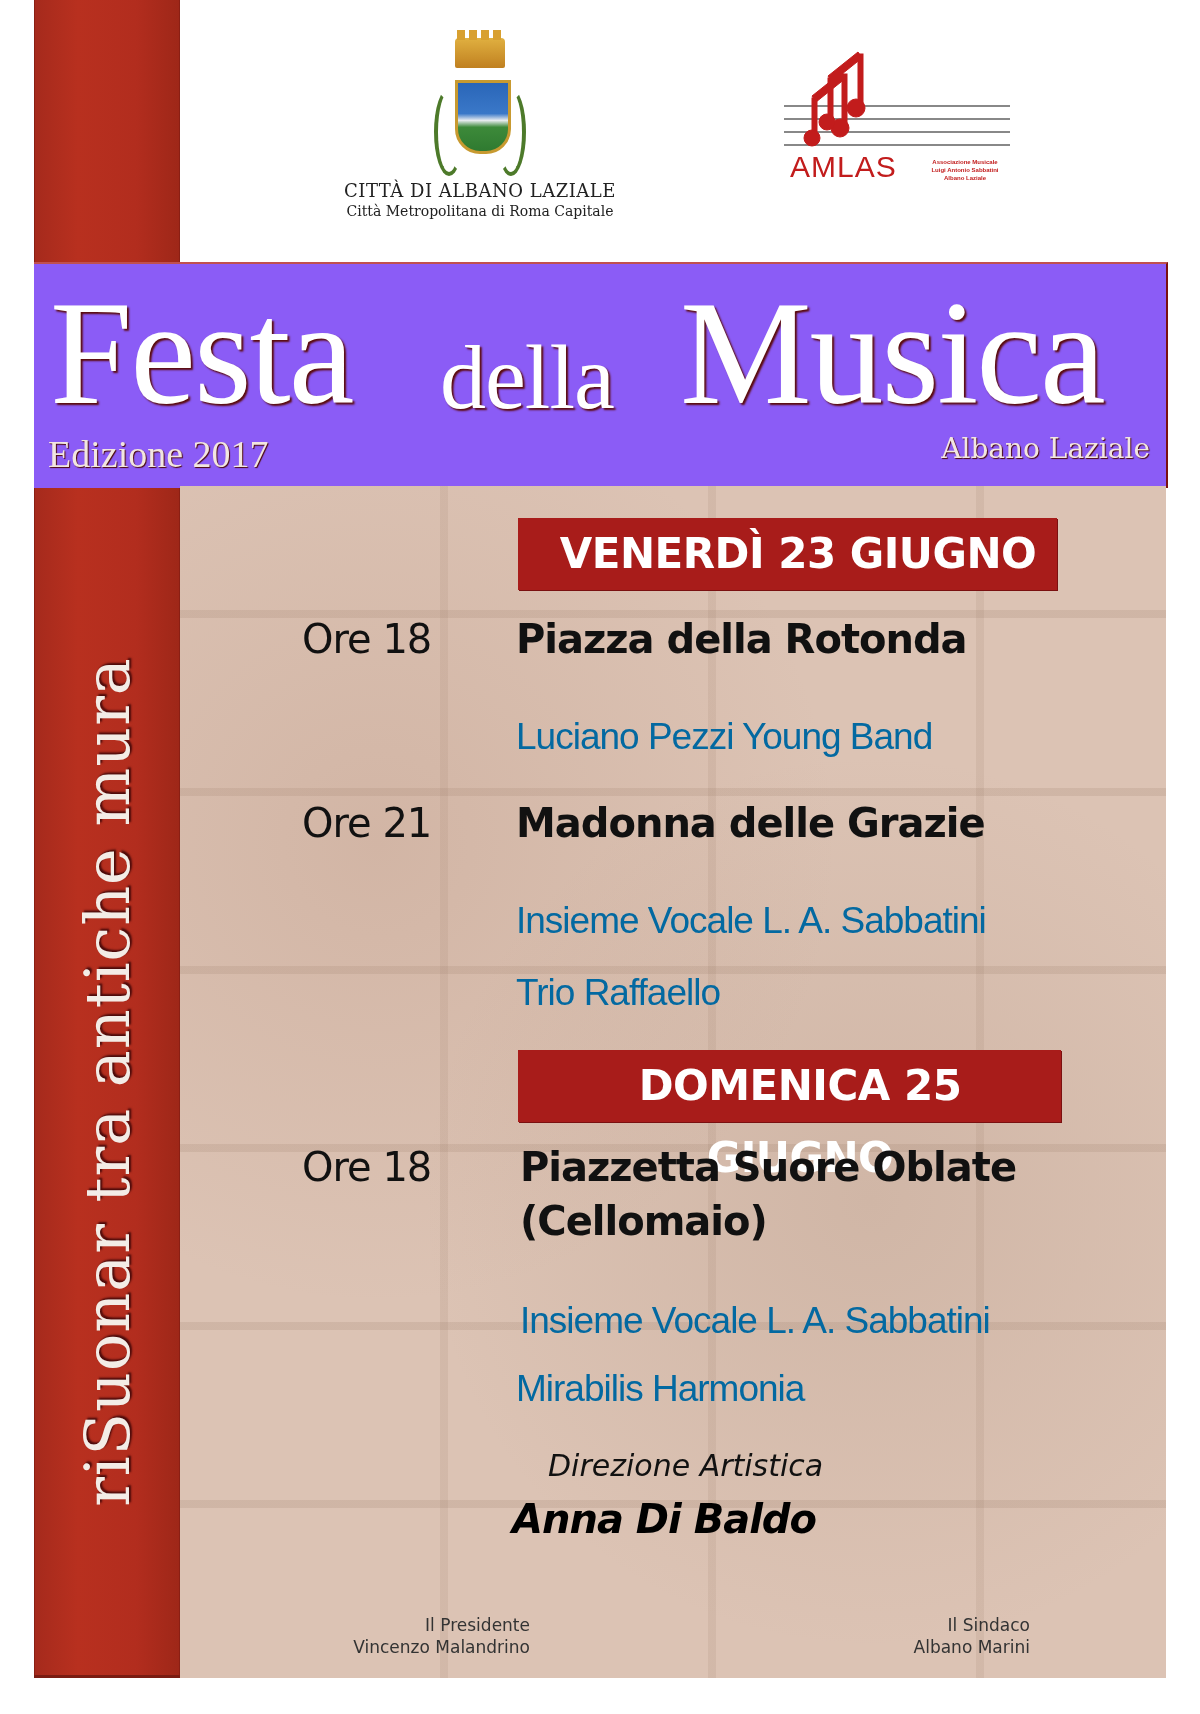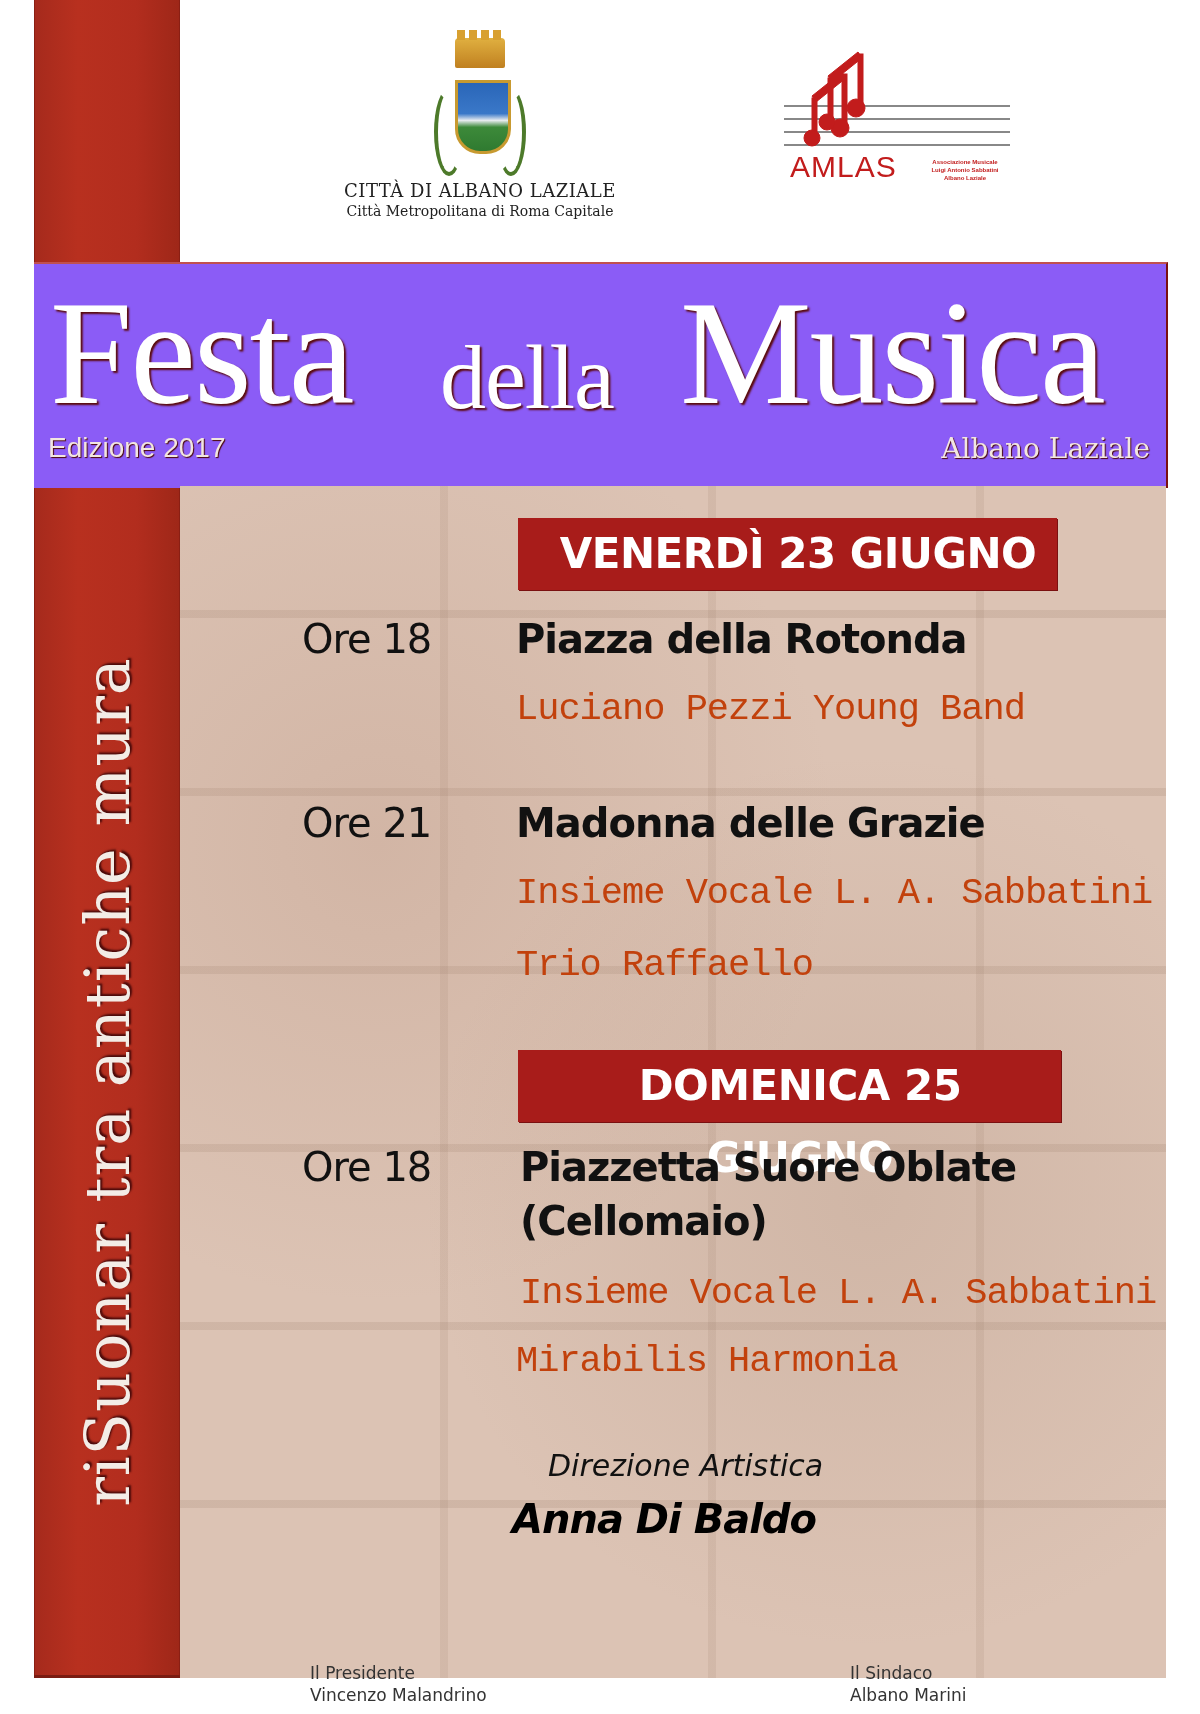--- a/index.html
+++ b/index.html
@@ -33,47 +33,47 @@
   .notes { position:absolute; left:40px; top:0; width:110px; height:110px; }
   .amlas { position:absolute; left:30px; top:104px; font-family:"Liberation Sans", sans-serif; font-size:30px; color:#c21c1c; letter-spacing:1px; }
   .amlas-small { position:absolute; left:160px; top:112px; width:90px; font-size:6px; line-height:8px; color:#c21c1c; font-weight:bold; text-align:center; font-family:"Liberation Sans", sans-serif; }
   .amlas-desc { position:absolute; left:6px; top:144px; width:262px; text-align:center; font-family:"Liberation Sans", sans-serif; font-size:13px; color:#444; line-height:16px; font-weight:bold; }
 
   .title-band { position:absolute; left:34px; top:262px; width:1132px; height:224px; background:#8b5cf6; border-top:2px solid #c05050; border-right:2px solid #7a1010; }
   .title-main { position:absolute; left:16px; top:0; width:1110px; height:180px; white-space:nowrap; color:#fff; font-family:"DejaVu Serif", serif; text-shadow:2px 2px 2px #5a0a0a; }
   .t-festa { position:absolute; left:0; top:4px; font-size:148px; font-weight:normal; letter-spacing:-2px; font-family:"Liberation Serif", serif; }
   .t-della { position:absolute; left:390px; top:60px; font-size:92px; font-family:"Liberation Serif", serif; letter-spacing:-1px; }
   .t-musica { position:absolute; left:630px; top:4px; font-size:148px; font-family:"Liberation Serif", serif; letter-spacing:-2px; }
-  .edizione { position:absolute; left:14px; top:168px; color:#f2e6e0; font-family:Liberation Sans, sans-serif; font-size:28px; text-shadow:1px 1px 1px #4a0808; }
+  .edizione { position:absolute; left:14px; top:168px; color:#f2e6e0; font-family:Liberation Serif, serif; font-size:38px; text-shadow:1px 1px 1px #4a0808; }
   .albano { position:absolute; right:16px; top:168px; color:#f2e6e0; font-family:"DejaVu Serif", serif; font-size:28px; text-shadow:1px 1px 1px #4a0808; }
 
   .content { position:absolute; left:180px; top:486px; width:986px; height:1192px;
     background:
       radial-gradient(circle at 20% 30%, rgba(180,140,120,0.25), transparent 40%),
       radial-gradient(circle at 70% 60%, rgba(160,130,110,0.2), transparent 45%),
       repeating-linear-gradient(0deg, transparent 0 170px, rgba(150,120,100,0.18) 170px 178px),
       repeating-linear-gradient(90deg, transparent 0 260px, rgba(150,120,100,0.14) 260px 268px),
       #dcc3b4; }
 
   .vert-text { position:absolute; left:34px; top:486px; width:146px; height:1192px; }
   .vert-text span { position:absolute; left:50%; top:50%; transform: translate(-50%,-50%) rotate(-90deg);
     white-space:nowrap; color:#f3ece6; font-family:"DejaVu Serif", serif; font-size:62px; letter-spacing:1px; text-shadow:2px 2px 2px #4a0a0a; }
 
   .day-banner { position:absolute; background:#a81c1a; color:#fff; font-family:"DejaVu Sans", sans-serif; font-weight:bold; font-size:42px; text-align:center; line-height:72px; height:72px; letter-spacing:-0.5px; box-shadow: 1px 1px 0 #7a1010; padding-left: 21px; }
   .b1 { left:518px; top:518px; width:518px; }
   .b2 { left:518px; top:1050px; width:522px; }
 
   .time { position:absolute; left:302px; font-family:"DejaVu Sans", sans-serif; font-weight:normal; font-size:40px; color:#111; letter-spacing:-1px; }
   .place { position:absolute; left:516px; font-family:"DejaVu Sans", sans-serif; font-weight:bold; font-size:40px; color:#111; letter-spacing:-1px; }
-  .perf { position:absolute; left:516px; font-family:Liberation Mono, monospace; font-size:37px; color:#c2410c; letter-spacing:-1px; }
+  .perf { position:absolute; left:516px; font-family:Liberation Sans, sans-serif; font-size:37px; color:#0369a1; letter-spacing:-1px;margin-top:28px; }
 
   .dir-label { position:absolute; left:548px; top:1448px; font-family:"DejaVu Sans", sans-serif; font-style:italic; font-size:30px; color:#111; }
   .dir-name { position:absolute; left:512px; top:1496px; font-family:"DejaVu Sans", sans-serif; font-style:italic; font-weight:bold; font-size:40px; color:#000; letter-spacing:-1px; }
 
-  .sig { position:absolute; text-align:left; font-family:"DejaVu Sans", sans-serif; font-size:17px; color:#333; line-height:22px;margin-top:48px; }
+  .sig { position:absolute; text-align:right; font-family:"DejaVu Sans", sans-serif; font-size:17px; color:#333; line-height:22px; }
   .sig-l { left:310px; top:1614px; width:220px; }
   .sig-r { left:850px; top:1614px; width:180px; }
 </style>
 </head>
 <body>
 
 <div class="header-top"></div>
 <div class="left-band"></div>
 
 <div class="logo-left">

